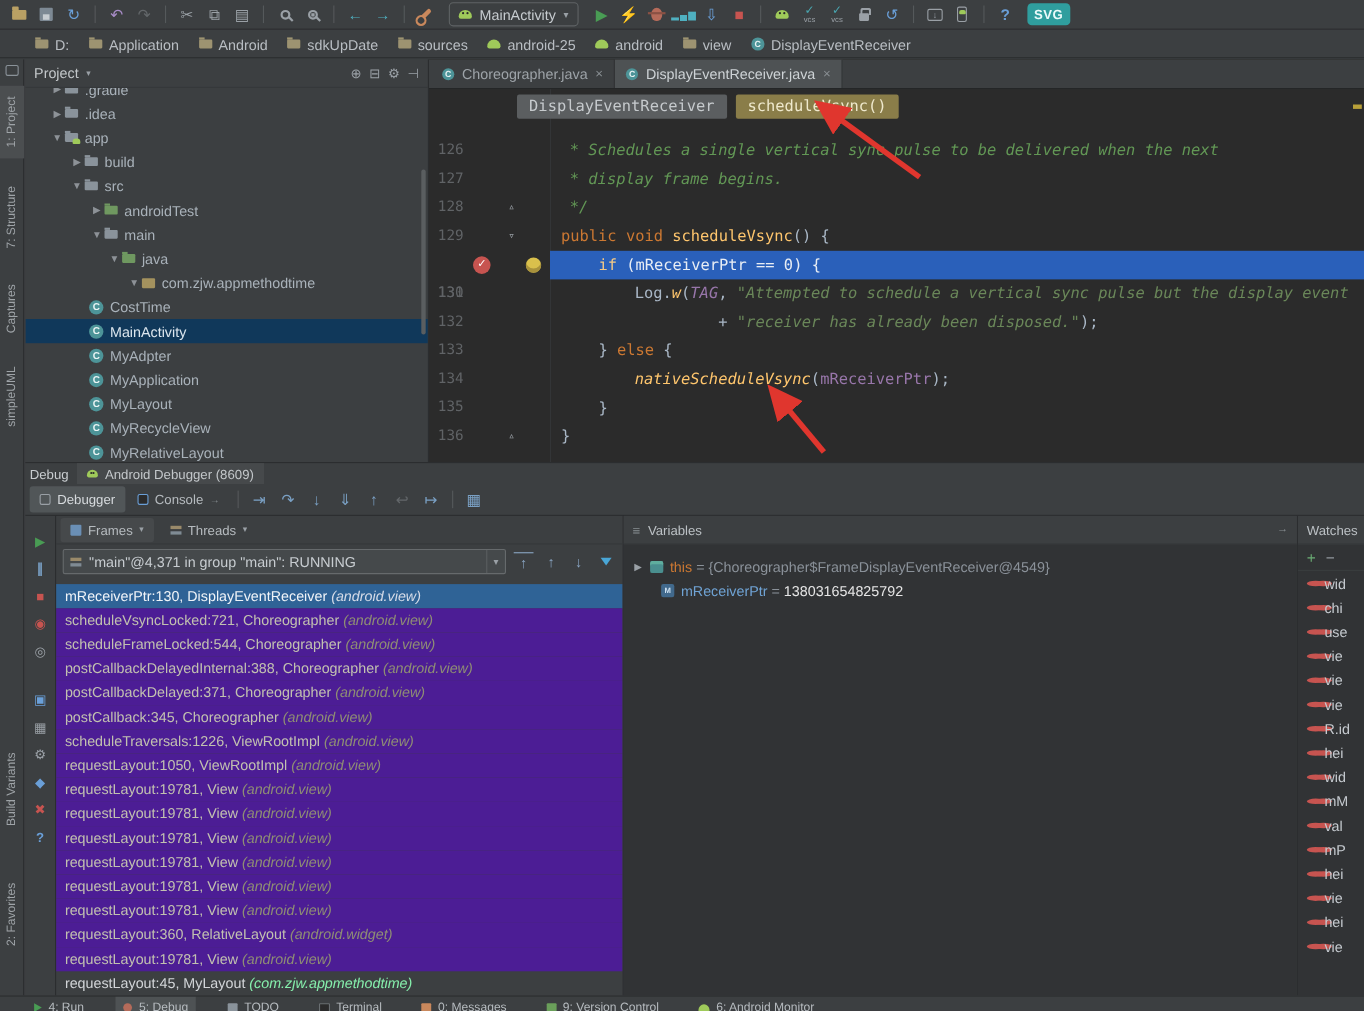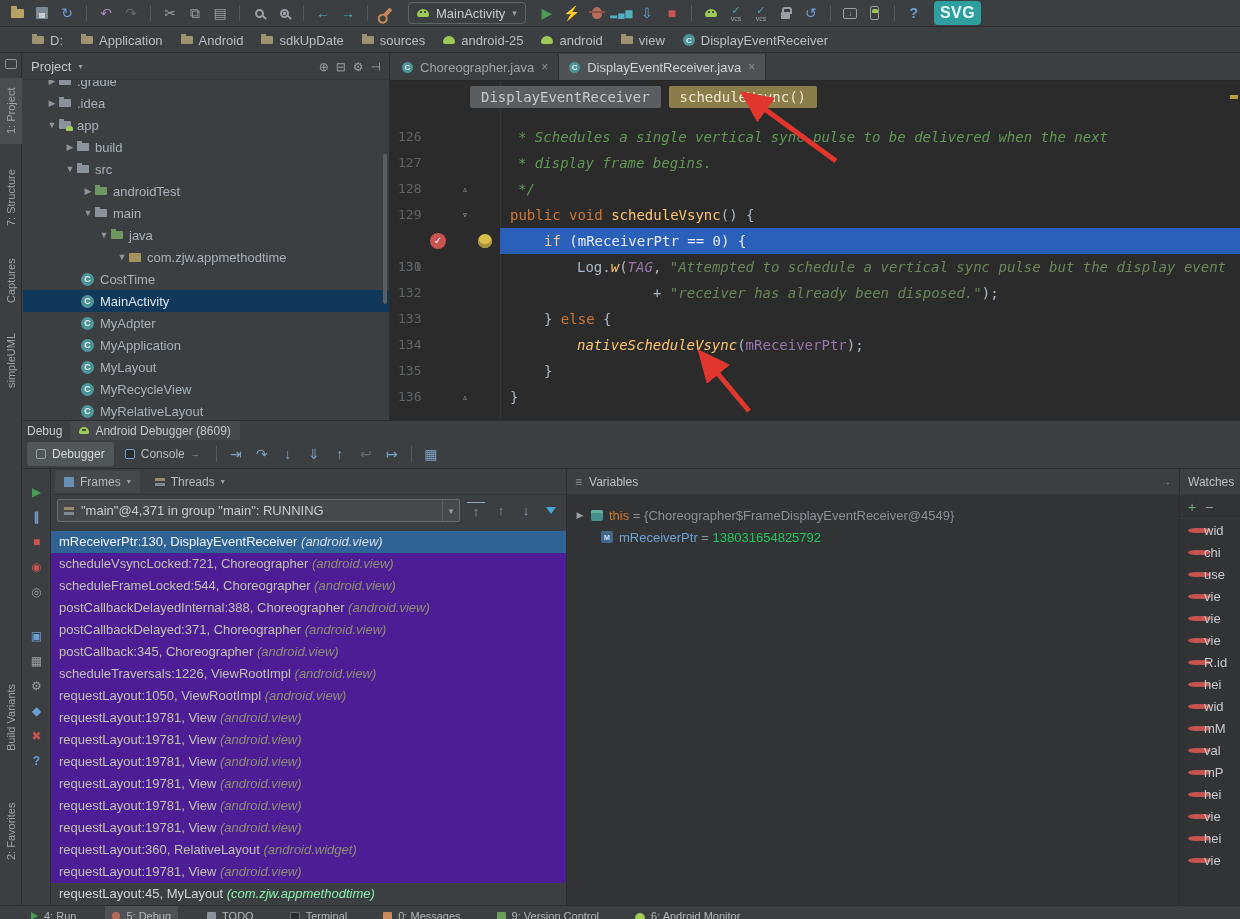--- a/index.html
+++ b/index.html
@@ -12,21 +12,21 @@
 #toolbar{position:absolute;top:0;left:0;right:0;height:27px;display:flex;align-items:center;
          padding:0 6px;gap:3px;border-bottom:1px solid #2b2d2f;}
 .tbi{width:22px;height:22px;display:inline-flex;align-items:center;justify-content:center;
      font-size:14px;color:#9aa0a6;border-radius:3px;flex:0 0 auto;}
 .tbsep{width:1px;height:16px;background:#55595b;margin:0 5px;flex:0 0 auto;}
 .g-blue{color:#6a9fd8;} .g-lav{color:#a88cc7;} .g-dis{color:#63676a;} .g-teal{color:#4fb0c0;}
 .g-green{color:#499c54;} .g-red{color:#c75450;} .g-gray{color:#9aa0a6;}
 .runbox{display:inline-flex;align-items:center;gap:7px;height:22px;border:1px solid #5f6365;
         border-radius:4px;padding:0 8px;margin:0 7px;color:#c7ccd0;}
 .runbox .caret{color:#9aa0a6;font-size:9px;}
-.svgbadge{background:#2f9e9e;color:#eafafa;font-size:16px;font-weight:bold;border-radius:4px;
+.svgbadge{background:#2f9e9e;color:#eafafa;font-size:12px;font-weight:bold;border-radius:4px;
           padding:3px 6px;letter-spacing:.5px;margin-left:6px;}
 .vcsmicro{display:inline-flex;flex-direction:column;align-items:center;line-height:1;width:20px;}
 .vcsmicro .chk{color:#49a6b0;font-size:11px;}
 .vcsmicro .lbl{font-size:7px;color:#9aa0a6;margin-top:-1px;}
 
 
 .sh-folder{position:relative;width:13px;height:9px;background:#b9a064;border-radius:1px;display:inline-block;}
 .sh-folder::before{content:"";position:absolute;top:-3px;left:0;width:6px;height:3px;background:inherit;border-radius:1px 1px 0 0;}
 .sh-save{width:12px;height:12px;background:#7d8994;border-radius:1px;position:relative;display:inline-block;}
 .sh-save::before{content:"";position:absolute;left:3px;top:6px;width:6px;height:5px;background:#c8cdd2;}
@@ -170,21 +170,21 @@
 .panelHeader .hmenu{margin-left:auto;color:#8a9094;font-size:10px;}
 #varsBody{flex:1;background:#313335;padding:9px 0 0 8px;font-size:13px;}
 .vrow{height:22px;display:flex;align-items:center;gap:6px;}
 .vrow .vtext{white-space:pre;}
 .vArrow{color:#9aa0a6;font-size:9px;width:10px;text-align:center;}
 .objIcon{width:12px;height:11px;background:#4a8f8f;border-radius:2px;display:inline-block;box-shadow:inset 0 3px 0 #5fae9e;}
 .fieldIcon{width:12px;height:12px;background:#41698c;border-radius:2px;color:#cfe2f2;font-size:7px;font-weight:bold;
            display:inline-flex;align-items:center;justify-content:center;}
 .fieldIcon::before{content:"M";}
 .vname-this{color:#cc7832;} .vname-field{color:#6fa3d4;}
-.vval{color:#8a9199;} .vnum{color:#22c55e;}
+.vval{color:#8a9199;} .vnum{color:#e5e5e5;}
 #watchesPanel{flex:0 0 60px;display:flex;flex-direction:column;min-width:0;background:#313335;overflow:hidden;}
 #watchToolbar{height:24px;display:flex;align-items:center;gap:9px;padding-left:8px;border-bottom:1px solid #3a3d3f;flex:0 0 24px;}
 .wplus{color:#6aab73;font-size:14px;} .wminus{color:#9aa0a6;font-size:14px;}
 #watchList{flex:1;overflow:hidden;}
 .wrow{height:22px;display:flex;align-items:center;padding-left:8px;font-size:13px;color:#c6cbd0;white-space:nowrap;}
 .wicon{width:5px;height:5px;border-radius:50%;background:#c75450;box-shadow:7px 0 0 #c75450;flex:0 0 16px;margin-top:1px;}
 
 
 #statusbar{position:absolute;left:0;right:0;bottom:0;height:14px;background:#3c3f41;border-top:1px solid #2b2d2f;
            display:flex;align-items:flex-start;padding-left:24px;gap:22px;overflow:hidden;}

